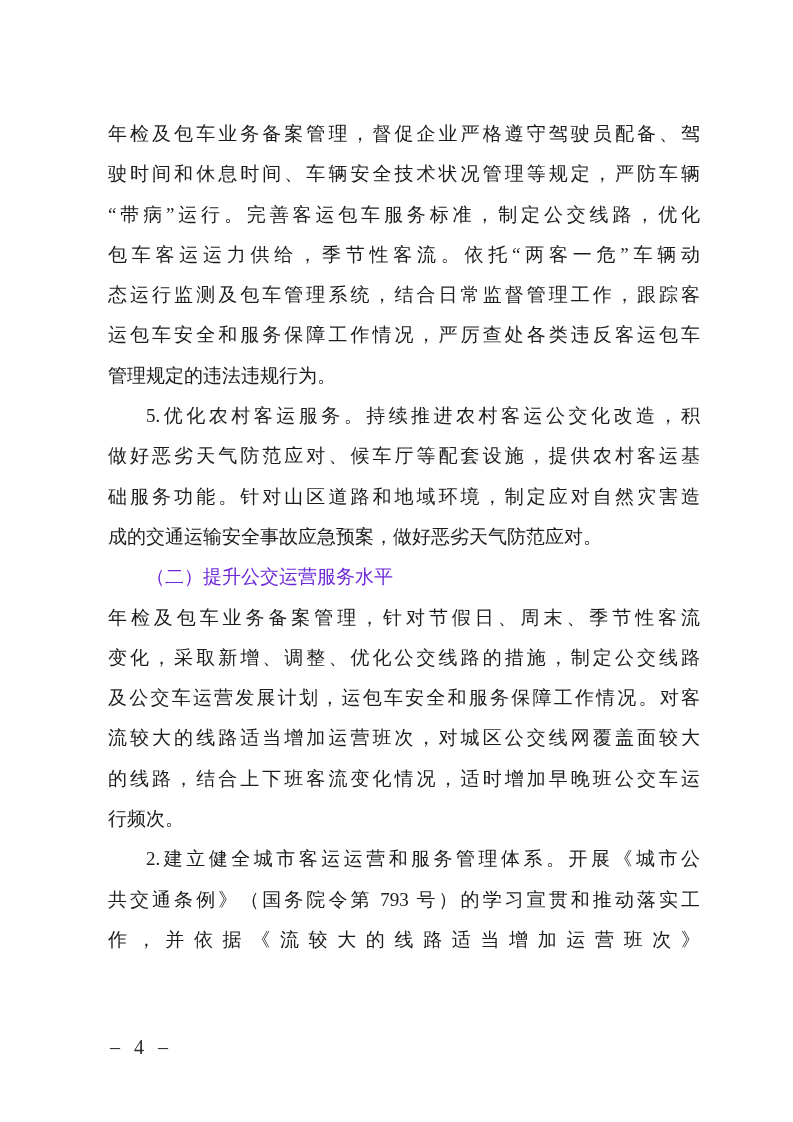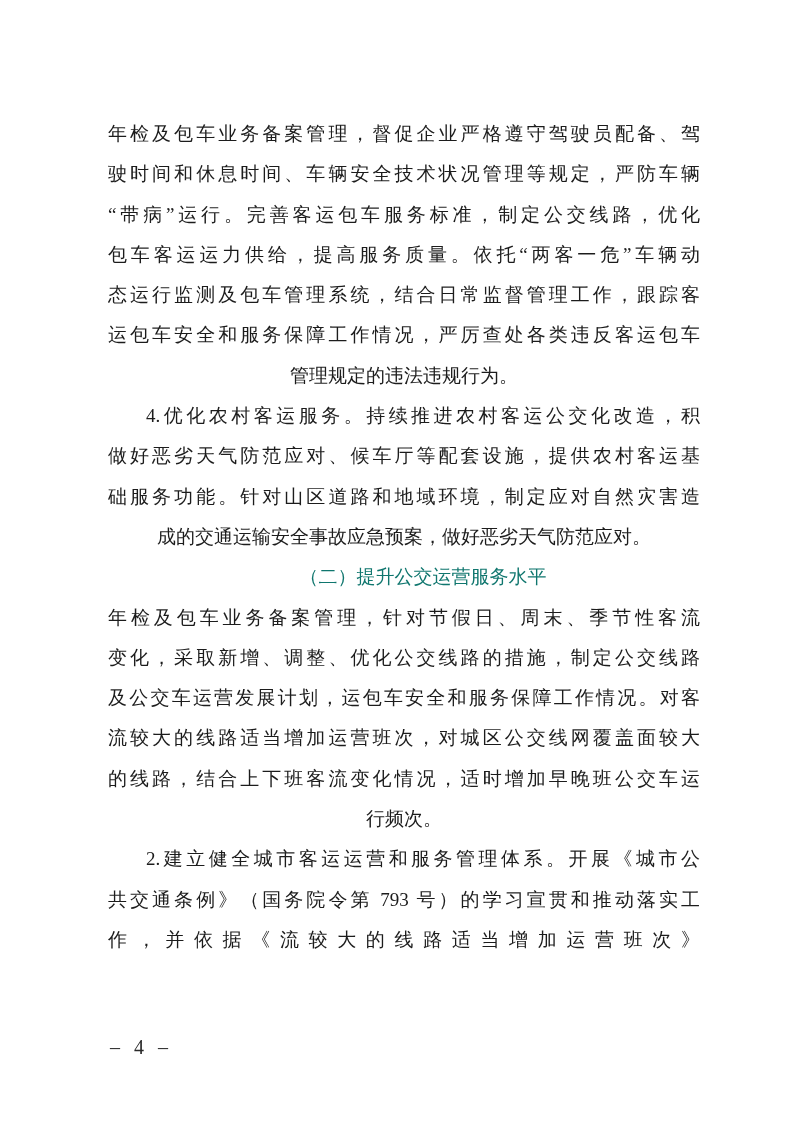--- a/index.html
+++ b/index.html
@@ -27,51 +27,51 @@
     font-size: 19px;
     color: #1c1c1c;
     overflow: hidden;
   }
   .line.justified {
     text-align: justify;
     text-align-last: justify;
     text-justify: inter-character;
   }
   .line.plain {
-    text-align: center;
+    text-align: left;
   }
   .line.indent {
     text-indent: 2em;
   }
   .line.heading {
-    color: #0f766e;
+    color: #6d28d9;
   }
   .page-number {
     position: absolute;
     left: 110px;
     top: 1036px;
     font-size: 20px;
     color: #2a2a2a;
     word-spacing: 7px;
     letter-spacing: 1px;
   }
 </style>
 </head>
 <body>
 
 <div class="page">
   <div class="text-block">
       <div class="line justified">年检及包车业务备案管理，督促企业严格遵守驾驶员配备、驾</div>
       <div class="line justified">驶时间和休息时间、车辆安全技术状况管理等规定，严防车辆</div>
       <div class="line justified">“带病”运行。完善客运包车服务标准，制定公交线路，优化</div>
-      <div class="line justified">包车客运运力供给，提高服务质量。依托“两客一危”车辆动</div>
+      <div class="line justified">包车客运运力供给，季节性客流。依托“两客一危”车辆动</div>
       <div class="line justified">态运行监测及包车管理系统，结合日常监督管理工作，跟踪客</div>
       <div class="line justified">运包车安全和服务保障工作情况，严厉查处各类违反客运包车</div>
       <div class="line plain">管理规定的违法违规行为。</div>
-      <div class="line justified indent">4.优化农村客运服务。持续推进农村客运公交化改造，积</div>
+      <div class="line justified indent">5.优化农村客运服务。持续推进农村客运公交化改造，积</div>
       <div class="line justified">做好恶劣天气防范应对、候车厅等配套设施，提供农村客运基</div>
       <div class="line justified">础服务功能。针对山区道路和地域环境，制定应对自然灾害造</div>
       <div class="line plain">成的交通运输安全事故应急预案，做好恶劣天气防范应对。</div>
       <div class="line plain indent heading">（二）提升公交运营服务水平</div>
       <div class="line justified">年检及包车业务备案管理，针对节假日、周末、季节性客流</div>
       <div class="line justified">变化，采取新增、调整、优化公交线路的措施，制定公交线路</div>
       <div class="line justified">及公交车运营发展计划，运包车安全和服务保障工作情况。对客</div>
       <div class="line justified">流较大的线路适当增加运营班次，对城区公交线网覆盖面较大</div>
       <div class="line justified">的线路，结合上下班客流变化情况，适时增加早晚班公交车运</div>
       <div class="line plain">行频次。</div>

